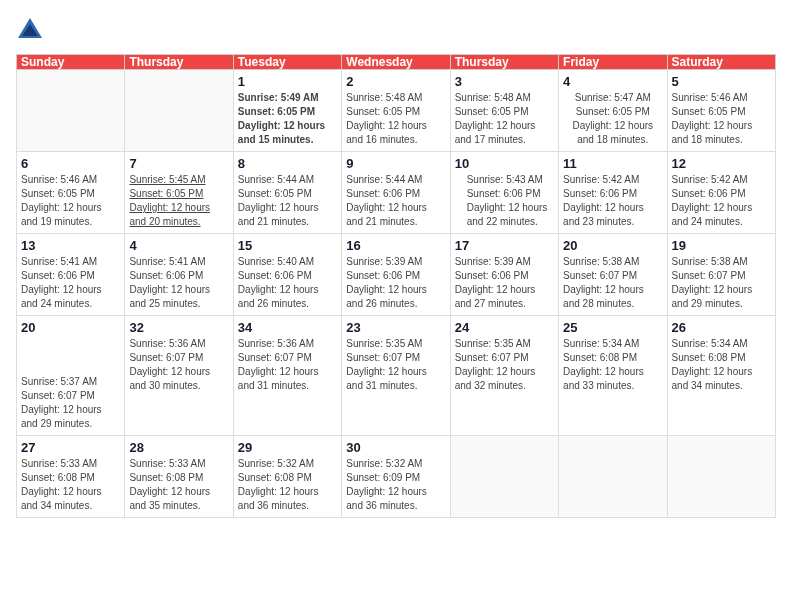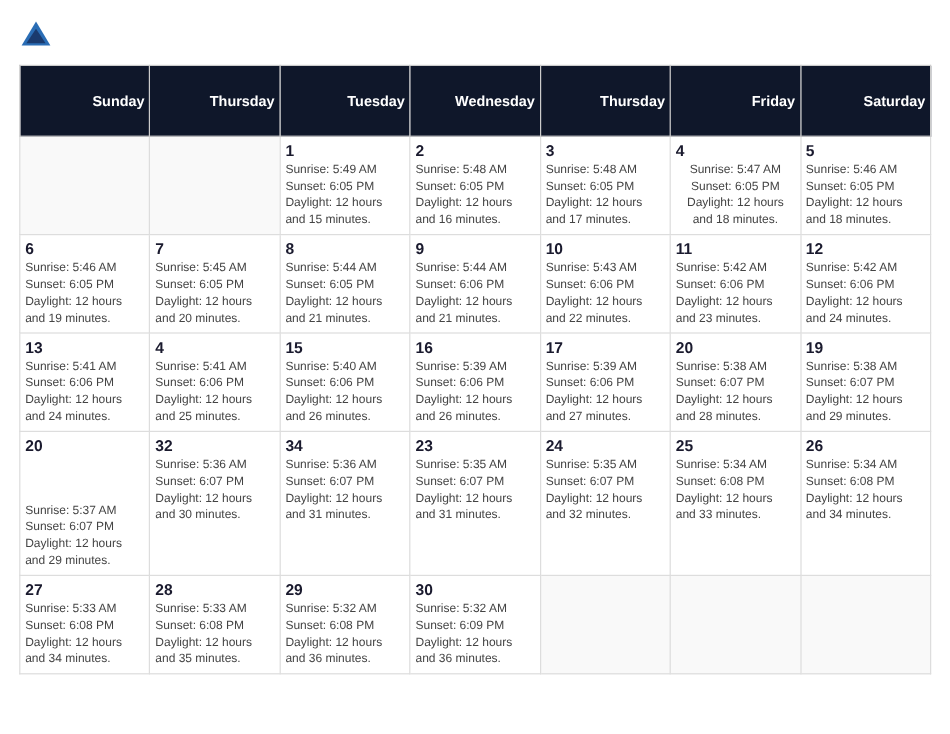--- a/index.html
+++ b/index.html
@@ -47,26 +47,26 @@
       font-size: 14px;
       color: #333;
       margin-top: 2px;
     }
     table {
       width: 100%;
       border-collapse: collapse;
       table-layout: fixed;
     }
     th {
-      background-color: #0f172a;
+      background-color: #ef4444;
       color: #fff;
       font-size: 12px;
       font-weight: bold;
-      padding: 22px 4px;
-      text-align: right;
+      padding: 0 4px;
+      text-align: left;
       border: 1px solid #ccc;
     }
     td {
       vertical-align: top;
       border: 1px solid #ddd;
       padding: 4px;
       height: 80px;
       font-size: 10.5px;
       color: #333;
       background: #fff;
@@ -116,21 +116,21 @@
         <th>Friday</th>
         <th>Saturday</th>
       </tr>
   </thead>
   <tbody id="calendar-body">
   <tr>
         <td class="empty"></td>
         <td class="empty"></td>
         <td>
           <div class="day-number">1</div>
-          <div class="cell-text" style="white-space: pre-line;">Sunrise: 5:49 AM
+          <div class="cell-text" style="white-space: pre-line; font-weight: bold;">Sunrise: 5:49 AM
 Sunset: 6:05 PM
 Daylight: 12 hours
 and 15 minutes.</div>
         </td>
         <td>
           <div class="day-number">2</div>
           <div class="cell-text" style="white-space: pre-line;">Sunrise: 5:48 AM
 Sunset: 6:05 PM
 Daylight: 12 hours
 and 16 minutes.</div>
@@ -160,42 +160,42 @@
       <tr>
         <td>
           <div class="day-number">6</div>
           <div class="cell-text" style="white-space: pre-line;">Sunrise: 5:46 AM
 Sunset: 6:05 PM
 Daylight: 12 hours
 and 19 minutes.</div>
         </td>
         <td>
           <div class="day-number">7</div>
-          <div class="cell-text" style="white-space: pre-line;">Sunrise: 5:45 AM
+          <div class="cell-text" style="white-space: pre-line; text-decoration: underline;">Sunrise: 5:45 AM
 Sunset: 6:05 PM
 Daylight: 12 hours
 and 20 minutes.</div>
         </td>
         <td>
           <div class="day-number">8</div>
           <div class="cell-text" style="white-space: pre-line;">Sunrise: 5:44 AM
 Sunset: 6:05 PM
 Daylight: 12 hours
 and 21 minutes.</div>
         </td>
         <td>
           <div class="day-number">9</div>
           <div class="cell-text" style="white-space: pre-line;">Sunrise: 5:44 AM
 Sunset: 6:06 PM
 Daylight: 12 hours
 and 21 minutes.</div>
         </td>
         <td>
           <div class="day-number">10</div>
-          <div class="cell-text" style="white-space: pre-line;">Sunrise: 5:43 AM
+          <div class="cell-text" style="white-space: pre-line; margin-left: 12px;">Sunrise: 5:43 AM
 Sunset: 6:06 PM
 Daylight: 12 hours
 and 22 minutes.</div>
         </td>
         <td>
           <div class="day-number">11</div>
           <div class="cell-text" style="white-space: pre-line;">Sunrise: 5:42 AM
 Sunset: 6:06 PM
 Daylight: 12 hours
 and 23 minutes.</div>

